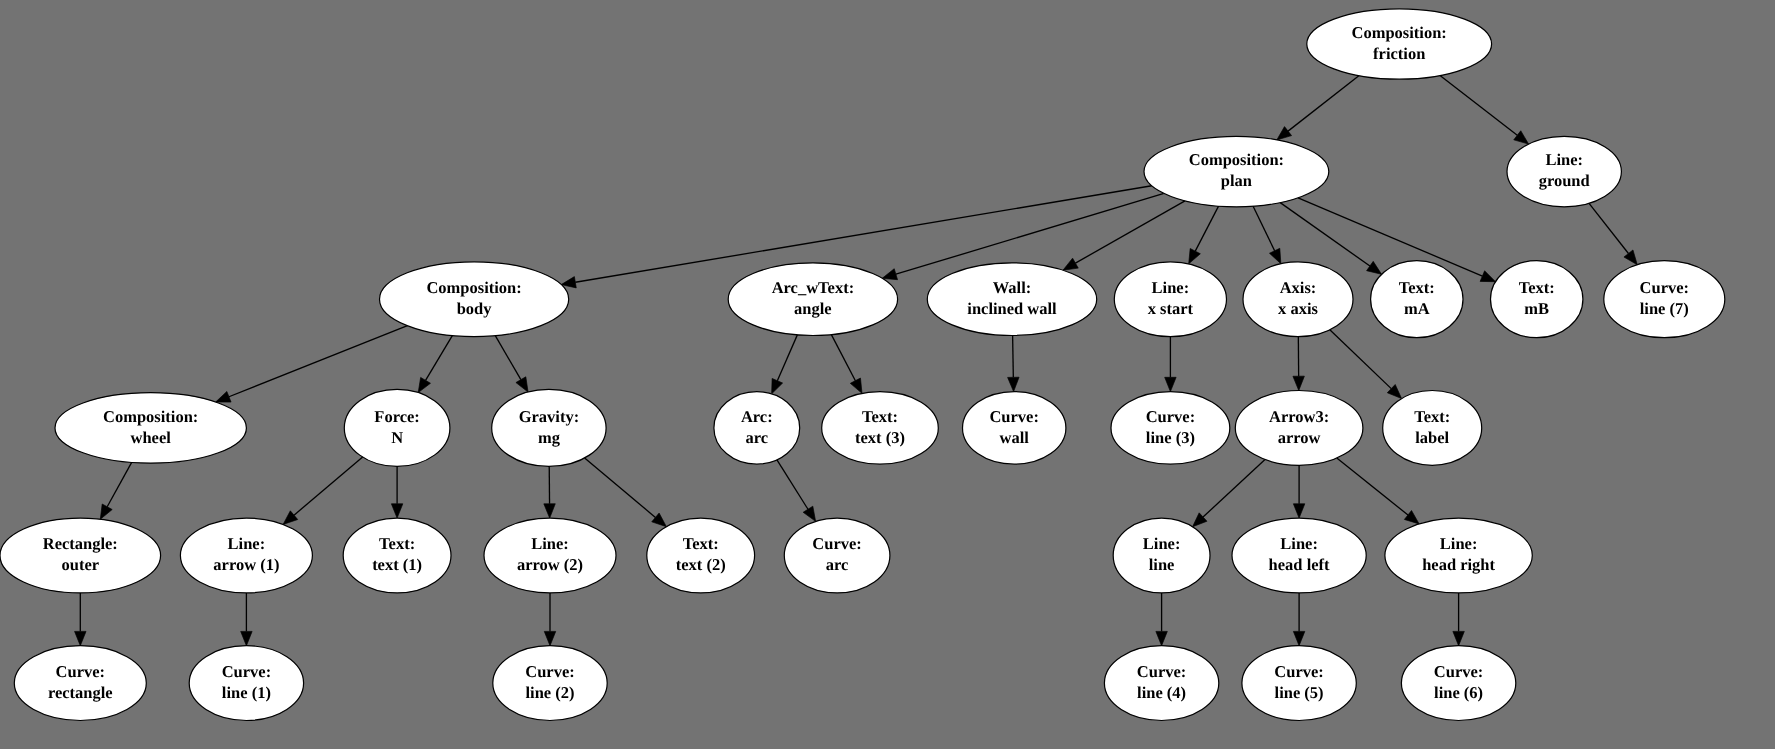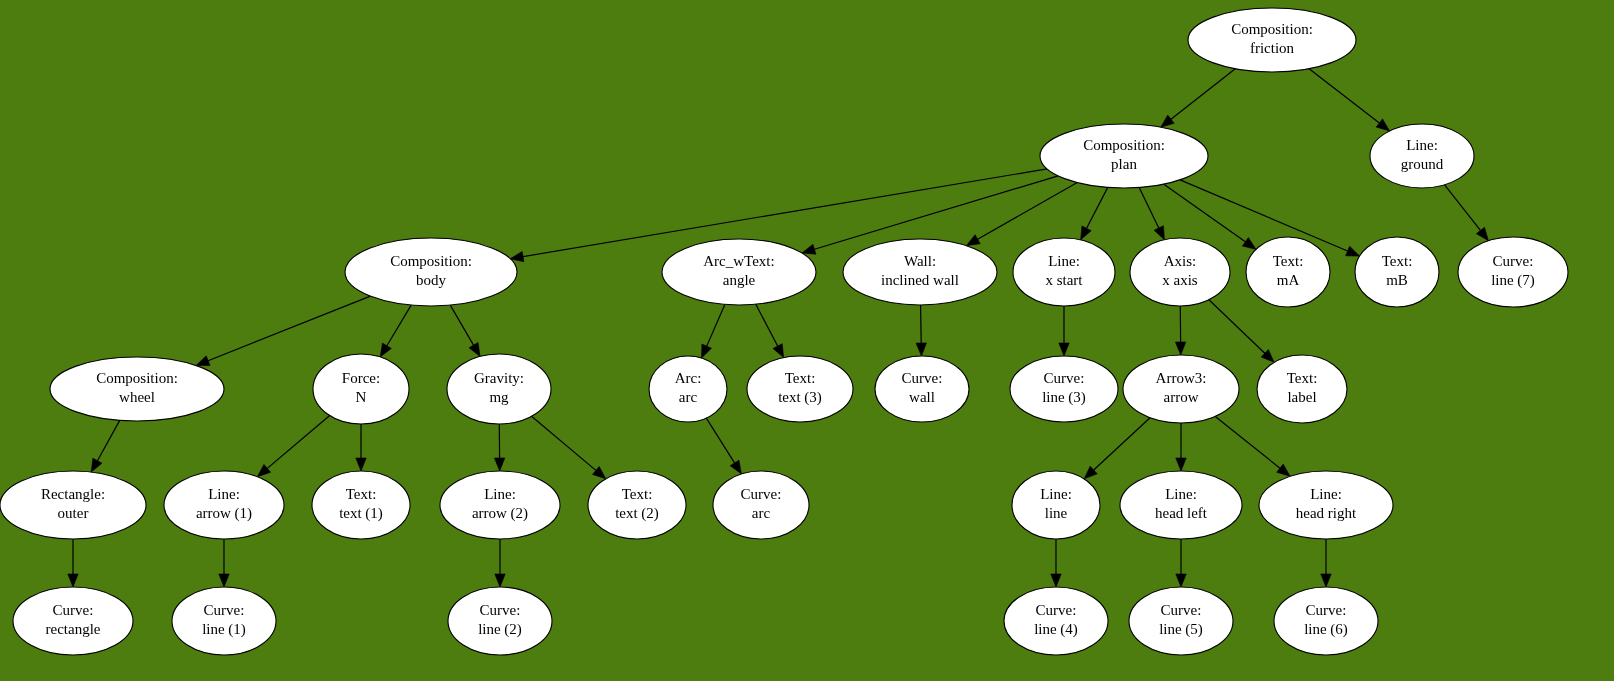--- a/index.html
+++ b/index.html
@@ -4,23 +4,24 @@
 <style>
   html, body {
     margin: 0;
     padding: 0;
     background: #ffffff;
   }
   #graph-root {
     position: relative;
     width: 1614px;
     height: 681px;
-    background: #4d7c0f;
+    background: #737373;
     overflow: hidden;
     font-family: "Liberation Serif", "DejaVu Serif", serif;
+    font-weight: bold;
   }
   svg#graph-svg {
     display: block;
     width: 1614px;
     height: 681px;
   }
   .node-ellipse {
     fill: #ffffff;
     stroke: #000000;
     stroke-width: 1.1;

